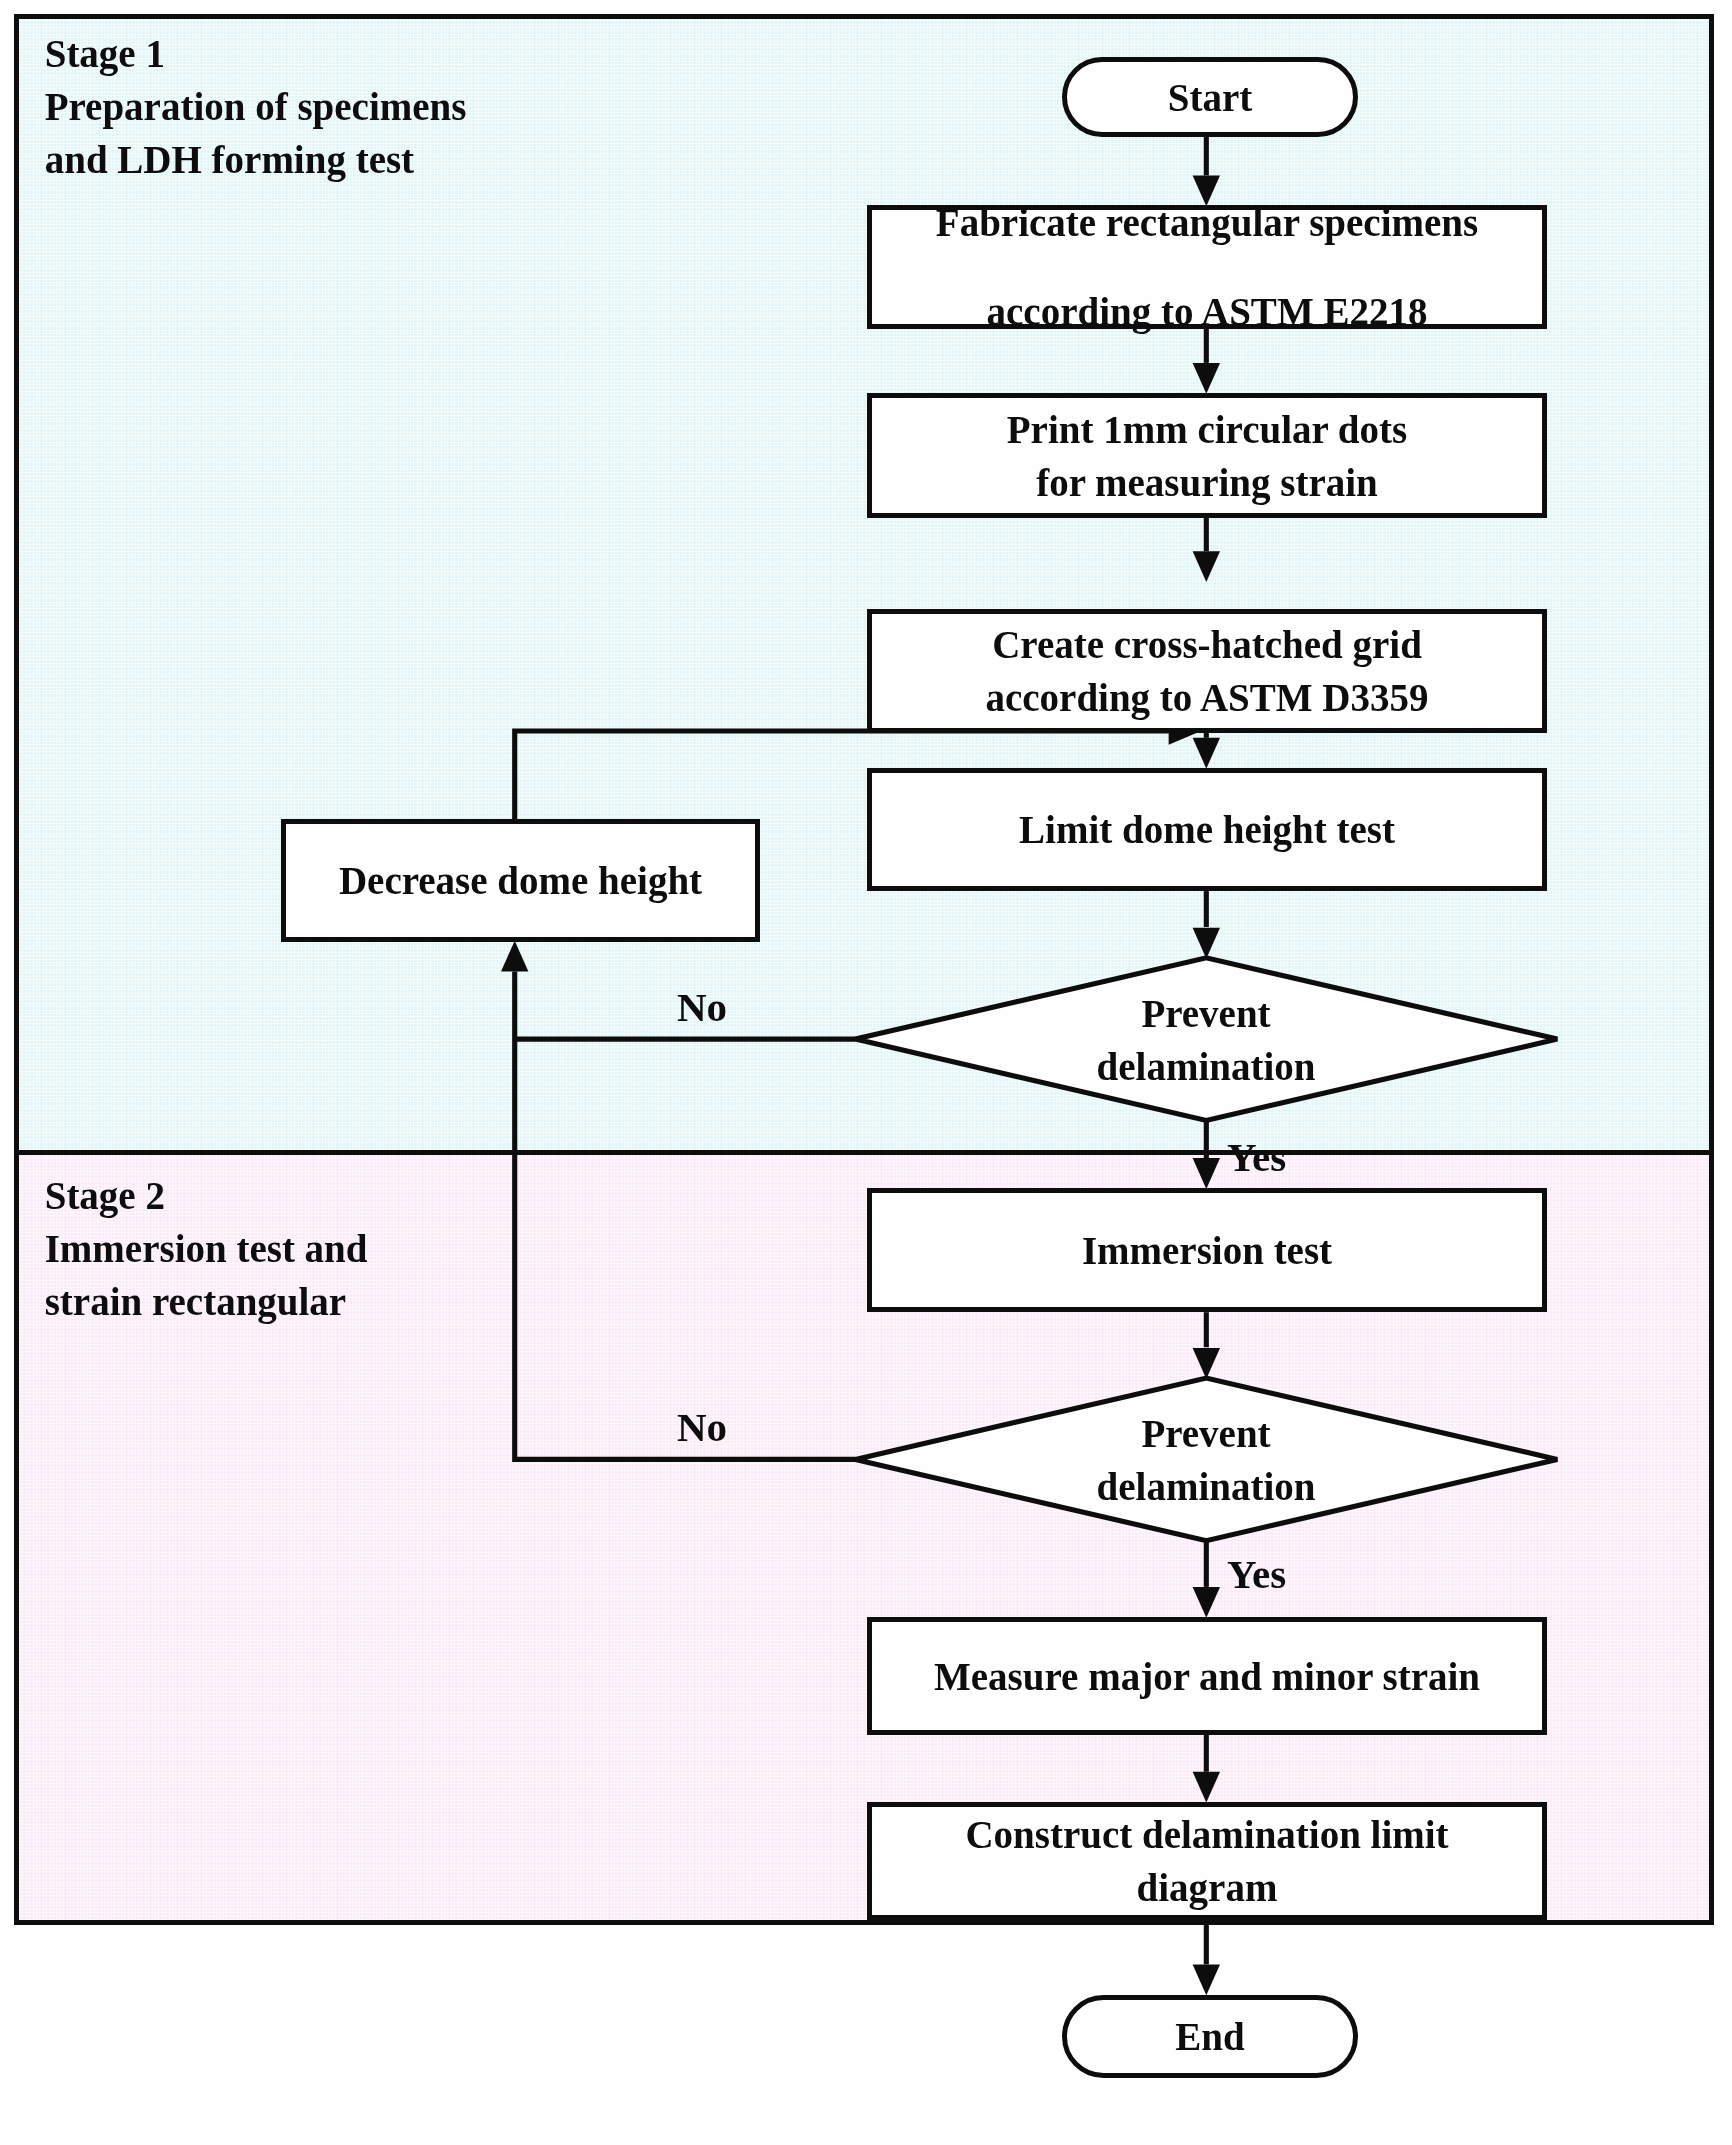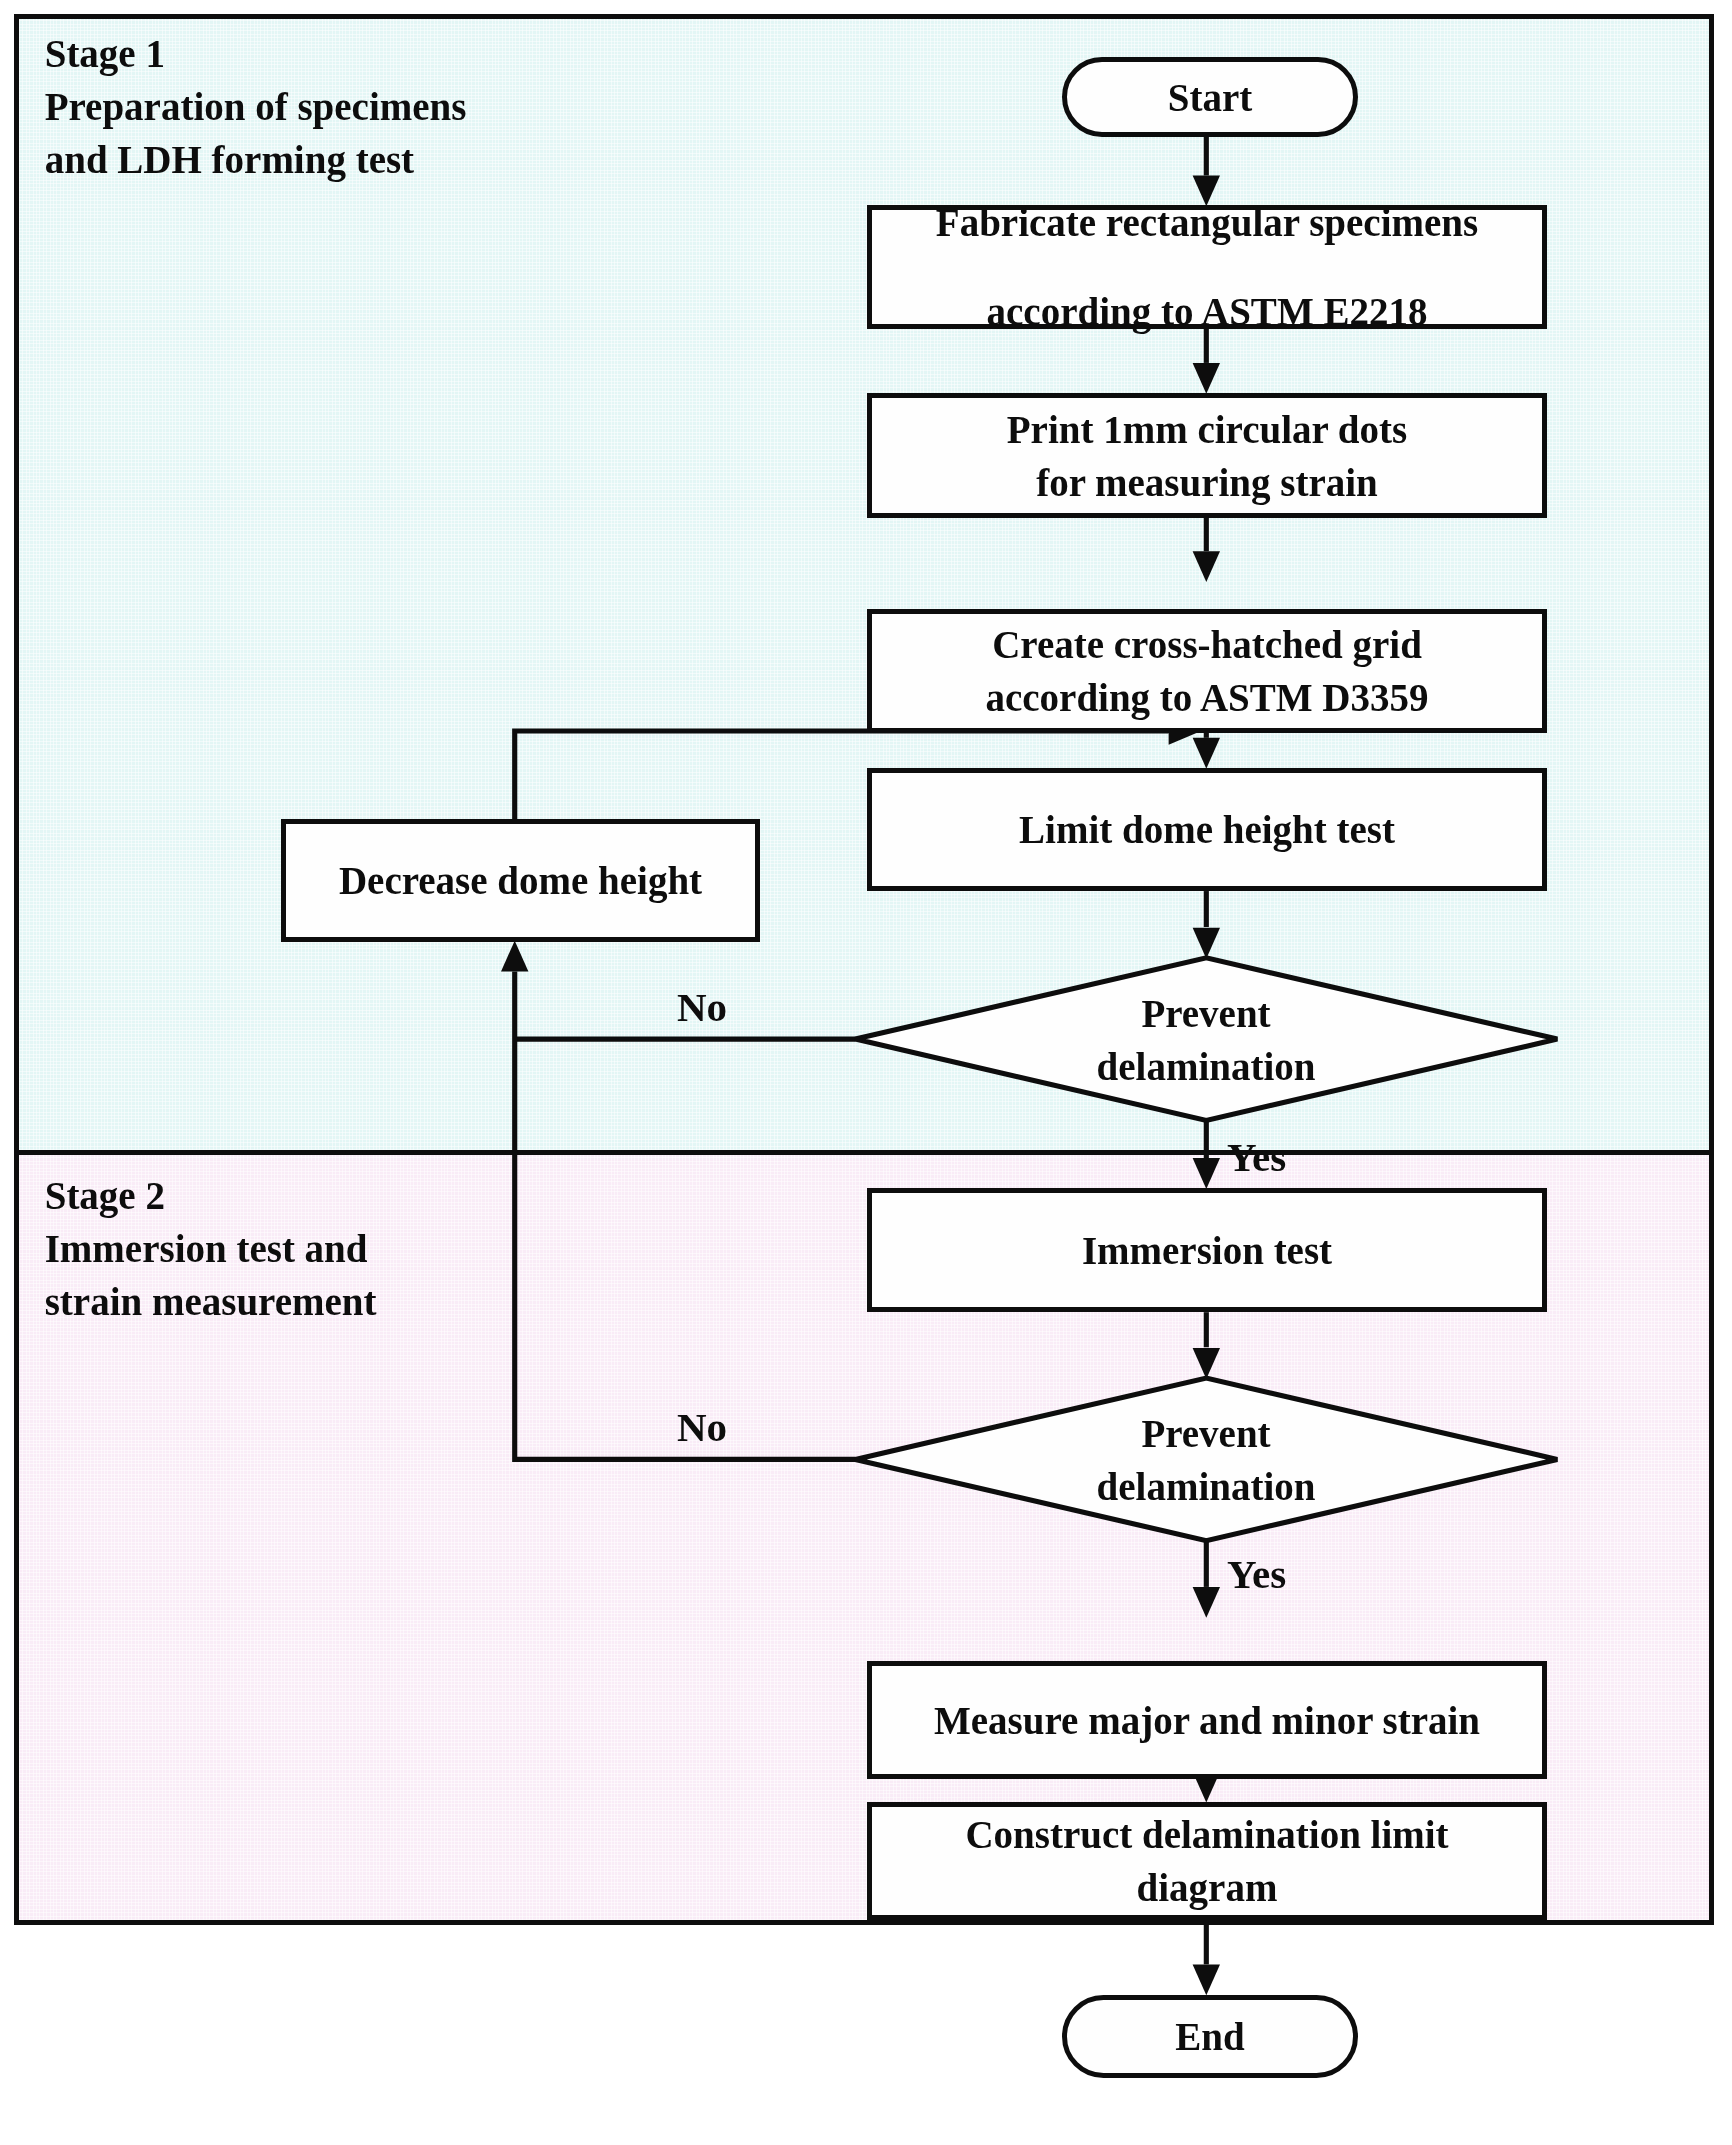--- a/index.html
+++ b/index.html
@@ -52,21 +52,21 @@
     font-size:39px;line-height:53px;white-space:nowrap;
   }
   .terminator{border-radius:51px;}
   .n-start{left:1062px;top:57px;width:296px;height:80px;}
   .n-fabricate{left:867px;top:205px;width:680px;height:124px;gap:36px;}
   .n-print{left:867px;top:393px;width:680px;height:125px;}
   .n-grid{left:867px;top:581px;width:680px;height:124px;margin-top:28px;}
   .n-ldh{left:867px;top:768px;width:680px;height:123px;}
   .n-decrease{left:281px;top:819px;width:479px;height:123px;}
   .n-immersion{left:867px;top:1188px;width:680px;height:124px;}
-  .n-measure{left:867px;top:1617px;width:680px;height:118px;margin-top:44px;}
+  .n-measure{left:867px;top:1617px;width:680px;height:118px;}
   .n-construct{left:867px;top:1802px;width:680px;height:118px;}
   .n-end{left:1062px;top:1995px;width:296px;height:83px;}
 
   
   .dlabel{
     position:absolute;z-index:2;display:flex;flex-direction:column;
     align-items:center;justify-content:center;text-align:center;
     font-size:39px;line-height:53px;white-space:nowrap;
   }
   .d1{left:949px;top:967px;width:514px;height:146px;}
@@ -88,21 +88,21 @@
     <div class="stage-label">
       <div>Stage 1</div>
       <div>Preparation of specimens</div>
       <div>and LDH forming test</div>
     </div>
   </div>
   <div class="stage stage2">
     <div class="stage-label">
       <div>Stage 2</div>
       <div>Immersion test and</div>
-      <div>strain measurement</div>
+      <div>strain rectangular</div>
     </div>
   </div>
 
   <svg class="wires" width="1733" height="2145" viewBox="0 0 2024 2506">
 
     <path class="edge" d="M1409 160 V205"></path>
     <polygon class="head" points="1409,241 1393,205 1425,205"></polygon>
 
     <path class="edge" d="M1409 384 V424"></path>
     <polygon class="head" points="1409,460 1393,424 1425,424"></polygon>

